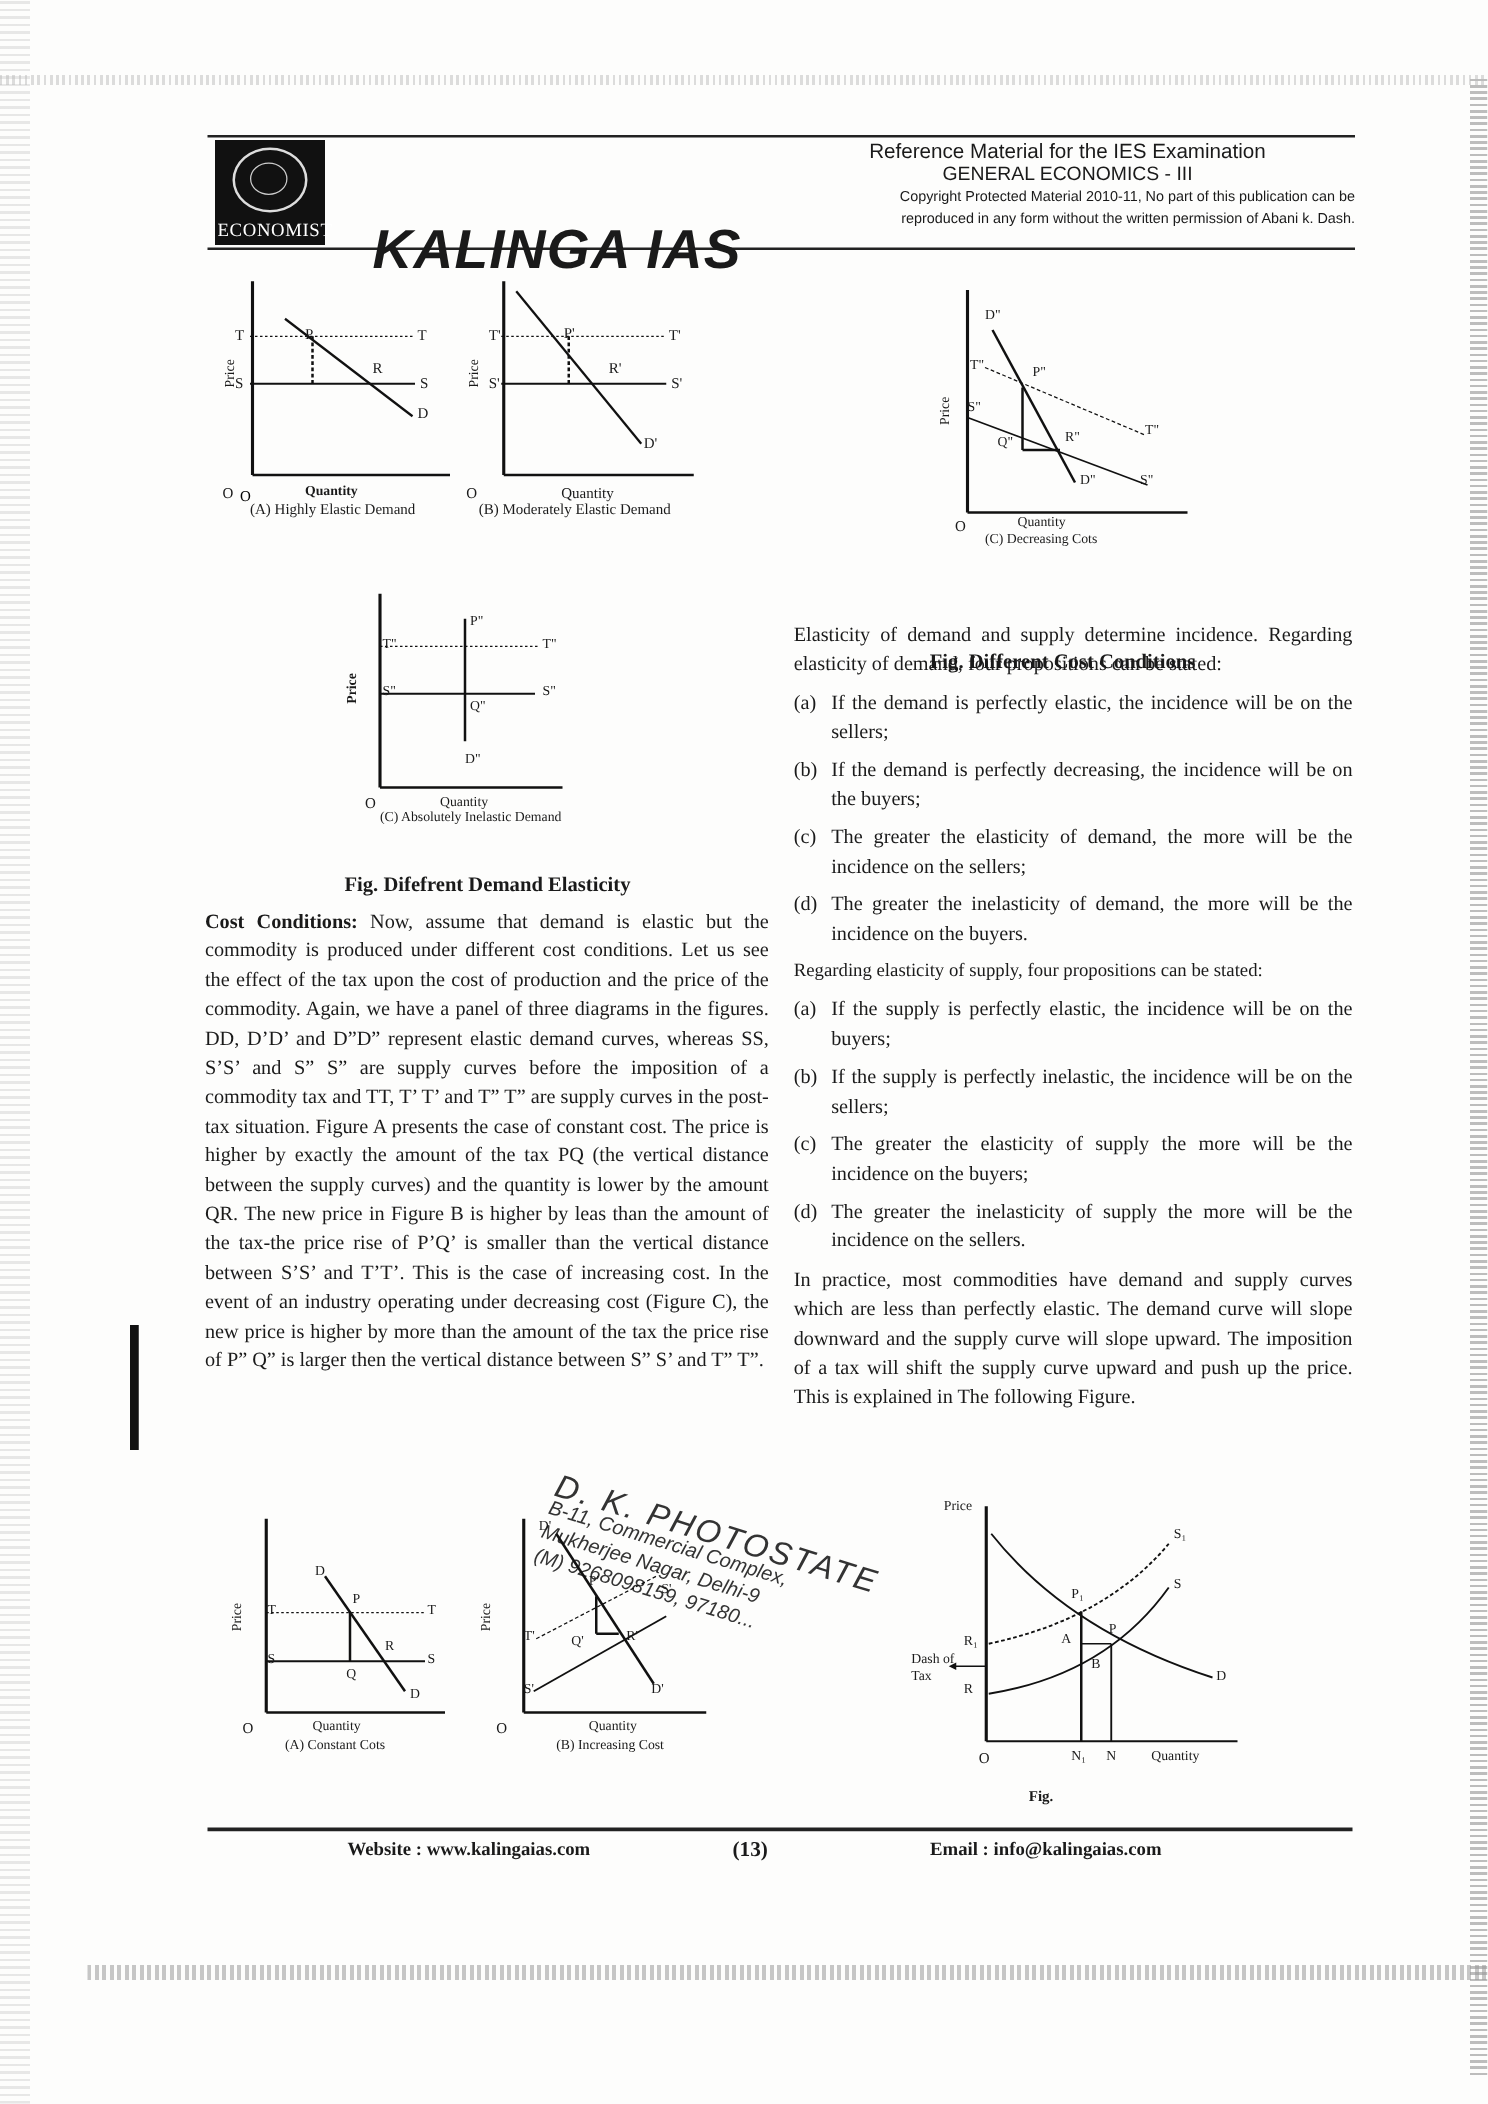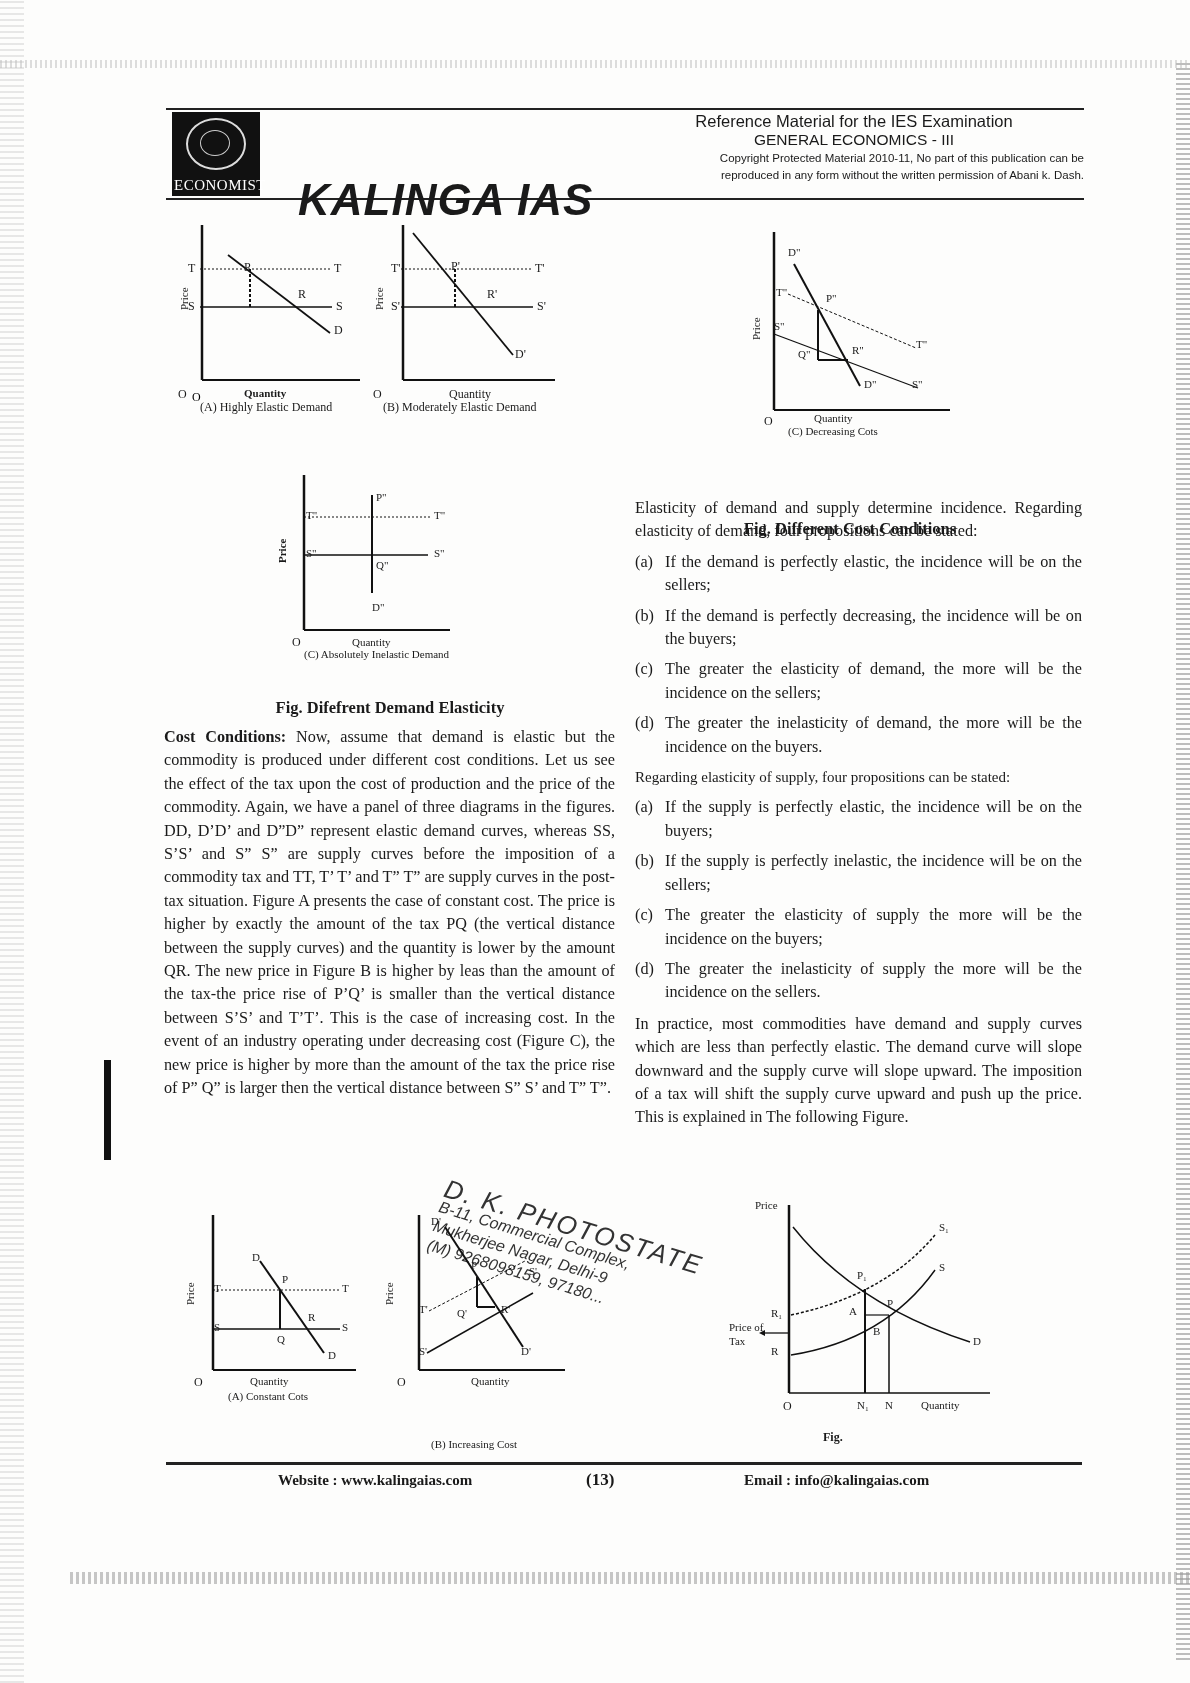--- a/index.html
+++ b/index.html
@@ -258,21 +258,21 @@
   <div class="cap" style="left:26px;top:0px;font-size:11px;">D'</div>
   <div class="cap" style="left:66px;top:44px;font-size:11px;">P'</div>
   <div class="cap" style="left:124px;top:50px;font-size:11px;">S'</div>
   <div class="cap" style="left:14px;top:88px;font-size:11px;">T'</div>
   <div class="cap" style="left:52px;top:92px;font-size:11px;">Q'</div>
   <div class="cap" style="left:96px;top:88px;font-size:11px;">R'</div>
   <div class="cap" style="left:14px;top:130px;font-size:11px;">S'</div>
   <div class="cap" style="left:116px;top:130px;font-size:11px;">D'</div>
   <div class="cap" style="left:-8px;top:160px;">O</div>
   <div class="cap" style="left:66px;top:160px;font-size:11px;">Quantity</div>
-  <div class="cap" style="left:26px;top:175px;font-size:11px;margin-top:48px;">(B) Increasing Cost</div>
+  <div class="cap" style="left:40px;top:175px;font-size:11px;">(B) Increasing Cost</div>
 </div>
 
 <div class="fig" style="left:785px;top:1205px;">
   <svg width="210" height="200" class="tick">
     <line x1="4" y1="0" x2="4" y2="188" stroke="#111" stroke-width="2.5"></line>
     <line x1="4" y1="188" x2="205" y2="188" stroke="#111" stroke-width="1.5"></line>
     <path d="M8 22 Q70 100 185 137" stroke="#111" fill="none" stroke-width="1.5"></path>
     <path d="M6 110 Q100 90 150 30" stroke="#111" fill="none" stroke-width="1.5" stroke-dasharray="3,2"></path>
     <path d="M6 150 Q100 135 150 65" stroke="#111" fill="none" stroke-width="1.5"></path>
     <line x1="80" y1="84" x2="80" y2="188" stroke="#111" stroke-width="2"></line>
@@ -284,21 +284,21 @@
   <div class="cap" style="left:-30px;top:-6px;font-size:11px;">Price</div>
   <div class="cap" style="left:154px;top:16px;font-size:11px;">S₁</div>
   <div class="cap" style="left:154px;top:56px;font-size:11px;">S</div>
   <div class="cap" style="left:72px;top:64px;font-size:11px;">P₁</div>
   <div class="cap" style="left:102px;top:92px;font-size:11px;">P</div>
   <div class="cap" style="left:64px;top:100px;font-size:11px;">A</div>
   <div class="cap" style="left:88px;top:120px;font-size:11px;">B</div>
   <div class="cap" style="left:-14px;top:102px;font-size:11px;">R₁</div>
   <div class="cap" style="left:-14px;top:140px;font-size:11px;">R</div>
   <div class="cap" style="left:188px;top:130px;font-size:11px;">D</div>
-  <div class="cap" style="left:-56px;top:116px;font-size:11px;">Price of</div>
+  <div class="cap" style="left:-56px;top:116px;font-size:11px;">Dash of</div>
   <div class="cap" style="left:-56px;top:130px;font-size:11px;">Tax</div>
   <div class="cap" style="left:-2px;top:194px;">O</div>
   <div class="cap" style="left:72px;top:194px;font-size:11px;">N₁</div>
   <div class="cap" style="left:100px;top:194px;font-size:11px;">N</div>
   <div class="cap" style="left:136px;top:194px;font-size:11px;">Quantity</div>
   <div class="cap" style="left:38px;top:225px;font-size:12px;font-weight:bold;">Fig.</div>
 </div>
 
 <div class="footer-line"></div>
 <div class="footer" style="left:278px;">Website : www.kalingaias.com</div>

